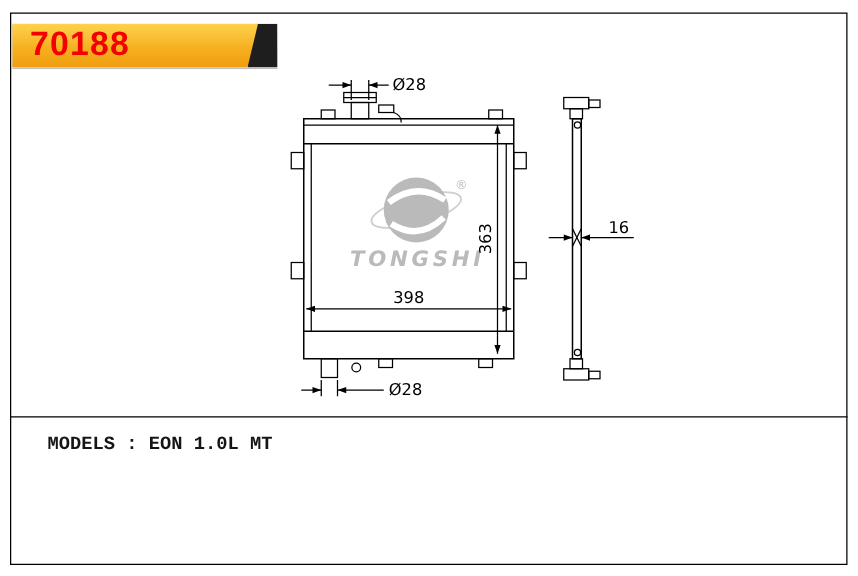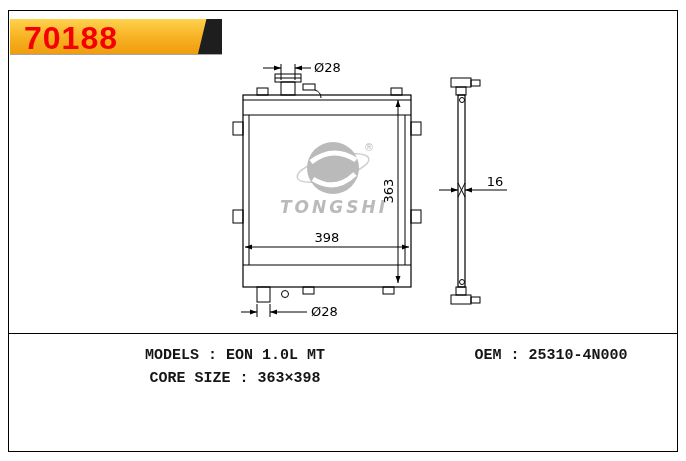--- a/index.html
+++ b/index.html
@@ -1,33 +1,33 @@
 <!DOCTYPE html>
 <html><head>
 <meta charset="utf-8">
 <style>
   html,body{margin:0;padding:0;background:#fff;}
   .page{position:relative;width:686px;height:461px;background:#fff;font-family:"Liberation Sans",sans-serif;overflow:hidden;}
   .frame{position:absolute;left:8px;top:10px;right:8px;bottom:9px;border:1px solid #000;}
   .divider{position:absolute;left:8px;right:8px;top:333px;border-top:1px solid #000;}
 
   .ribbon{position:absolute;left:10px;top:19px;width:212px;height:35px;background:linear-gradient(180deg,#ffd24d 0%,#f6b021 55%,#ef9d0e 100%);box-shadow:0 1px 0 rgba(0,0,0,.35);}
-  .ribbon .num{position:absolute;left:14px;top:1px;font-size:32px;font-weight:bold;color:#f40000;letter-spacing:1px;font-family:"Liberation Sans",sans-serif;}
+  .ribbon .num{position:absolute;left:14px;top:1px;font-size:27px;font-weight:bold;color:#f40000;letter-spacing:1px;font-family:"Liberation Sans",sans-serif;}
   .ribbon .fold{position:absolute;right:0;top:0;width:24px;height:35px;background:#1e1e1e;clip-path:polygon(35% 0,100% 0,100% 100%,0 100%);}
 
   .drawing{position:absolute;left:215px;top:50px;width:320px;height:280px;}
   .ln{stroke:#000;stroke-width:1.2;fill:none;}
   .tn{stroke:#000;stroke-width:1;fill:none;}
   .ar{fill:#000;stroke:none;}
   .dim{font-family:"DejaVu Sans",sans-serif;font-size:13px;fill:#000;}
   .wm-text{font-family:"DejaVu Sans",sans-serif;font-size:17px;font-weight:bold;font-style:italic;fill:#a9a9a9;letter-spacing:3px;}
   .wm-reg{font-family:"DejaVu Sans",sans-serif;font-size:10px;fill:#a9a9a9;}
 
   .specs{position:absolute;left:38px;top:344px;right:16px;display:flex;}
-  .specs .col{display:flex;flex-direction:column;text-align:center;}
+  .specs .col{display:flex;flex-direction:column;}
   .specs .col.left{width:394px;}
   .specs .col.right{flex:1;}
   .spec-line{font-family:"Liberation Mono","DejaVu Sans Mono",monospace;font-weight:700;font-size:15px;line-height:23px;color:#151515;white-space:pre;}
 </style>
 </head>
 <body>
 
 <div class="page">
   <div class="frame"></div>
 
@@ -133,19 +133,17 @@
       <polygon class="ar" points="250,140 257,137.5 257,142.5"></polygon>
       <text class="dim" x="280" y="136" text-anchor="middle">16</text>
     </g>
   </svg>
 
   <div class="divider"></div>
 
   <div class="specs">
     <div class="col left">
       <div class="spec-line">MODELS : EON 1.0L MT</div>
-      <div class="spec-line">CORE SIZE : 363×398</div>
     </div>
     <div class="col right">
-      <div class="spec-line">OEM : 25310-4N000</div>
     </div>
   </div>
 </div>
 
 </body></html>

